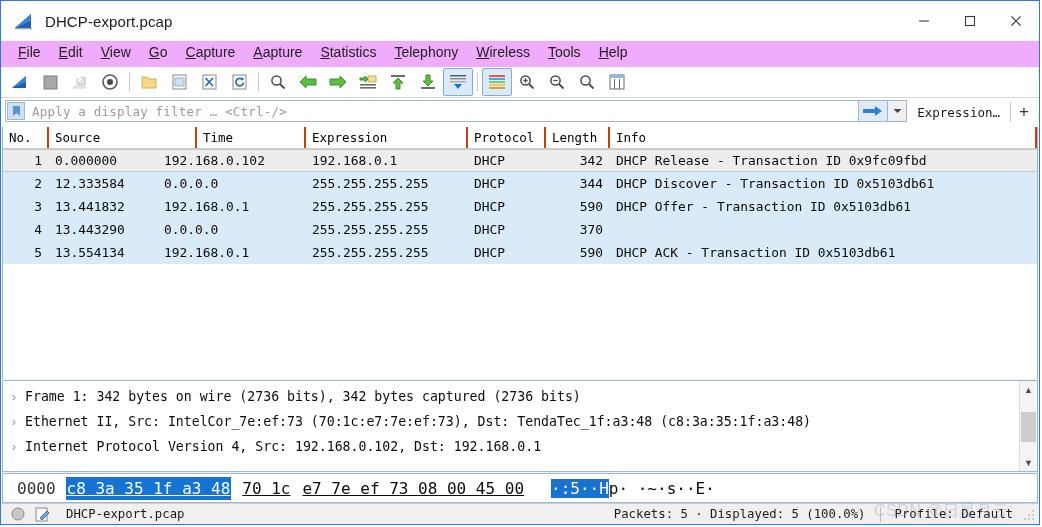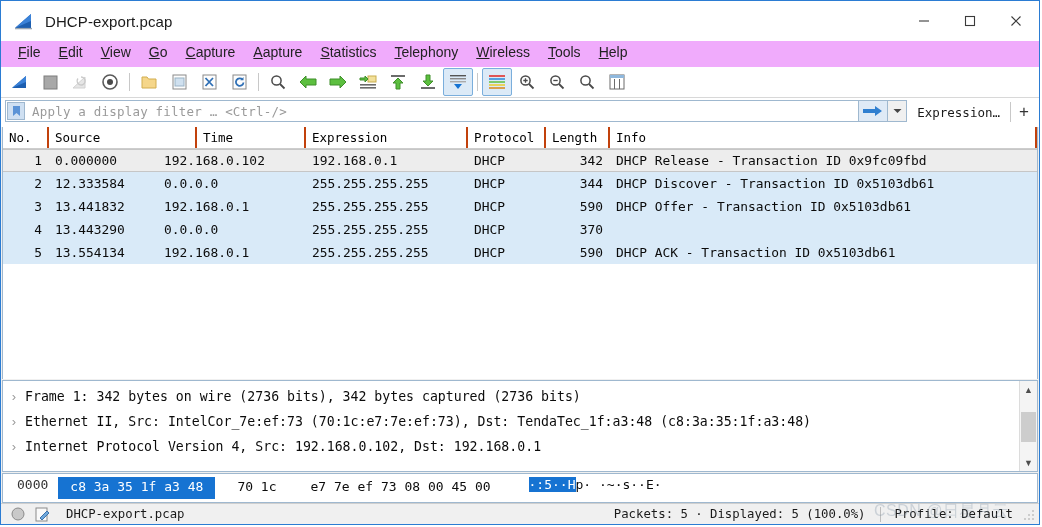--- a/index.html
+++ b/index.html
@@ -171,26 +171,26 @@
   }
 
   
   .hexpane{
     flex:0 0 30px;height:30px;background:#fff;
     border:1px solid #9fb8cf;margin:1px 1px 0 1px;
     box-sizing:border-box;display:flex;align-items:center;
     overflow:hidden;
   }
   .hexline{
-    display:flex;height:22px;
-    font-family:"DejaVu Sans Mono","Liberation Mono",monospace;
-    font-size:13px;color:#0b0b0b;white-space:pre;
+    display:flex;align-items:center;height:22px;
+    font-family:"DejaVu Sans Mono","Liberation Mono",monospace;
+    font-size:16px;color:#0b0b0b;white-space:pre;
   }
   .hexoff{padding:0 10px 0 14px;color:#333;}
-  .hx{padding:2px 12px;}
+  .hx{padding:2px 1px;text-decoration:underline;}
   .hx.hl{background:#1673d2;color:#fff;}
   .hexgap{display:inline-block;width:10px;}
   .ascii{margin-left:26px;}
   .ascii .hl{background:#1673d2;color:#fff;}
 
   
   .statusbar{
     flex:1;min-height:0;background:#f0f0f0;
     display:flex;align-items:center;
     border-top:1px solid #cfcfcf;

